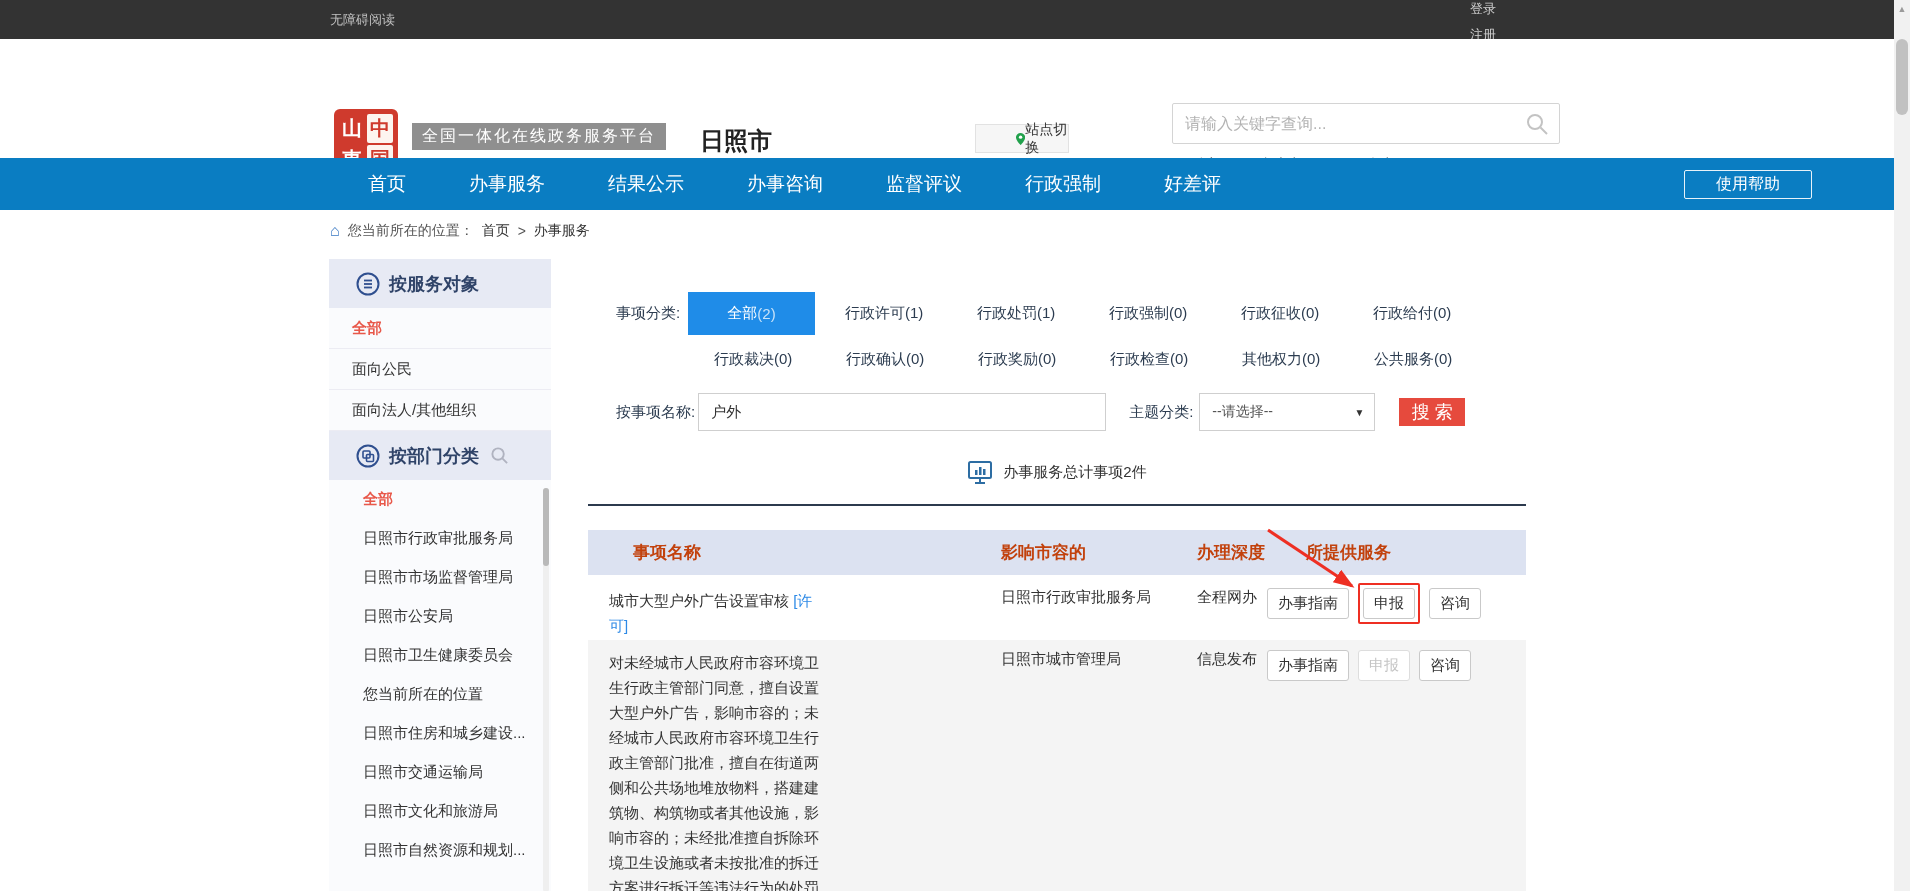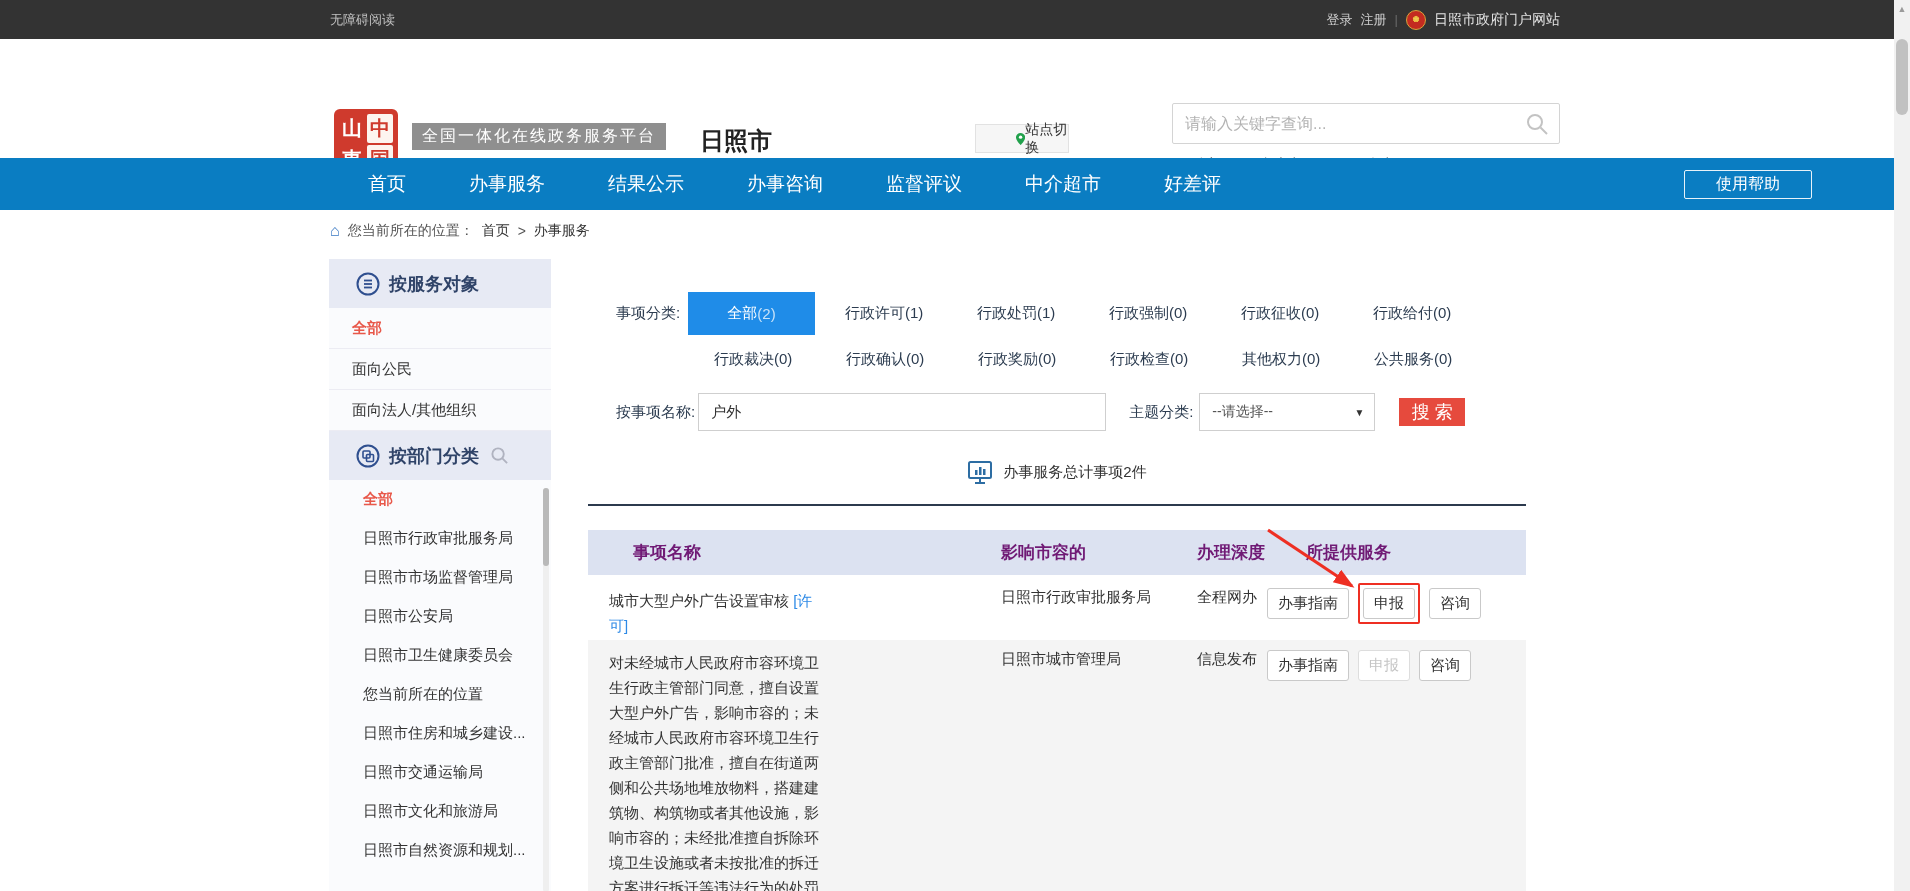--- a/index.html
+++ b/index.html
@@ -3,21 +3,21 @@
 <meta charset="utf-8">
 <style>
   * { margin:0; padding:0; box-sizing:border-box; }
   html,body { background:#fff; }
   body { font-family:"Liberation Sans","DejaVu Sans",sans-serif; }
   #page { position:relative; width:1910px; height:891px; background:#fff; overflow:hidden; }
 
   
   .topbar { position:absolute; left:0; top:0; width:1910px; height:39px; background:#333333; }
   .topbar-left { position:absolute; left:330px; top:0; height:39px; display:flex; align-items:center; color:#c3c3c3; font-size:13px; }
-  .topbar-right { position:absolute; right:350px; top:0; height:39px; display:flex; align-items:center; gap:8px; color:#cfcfcf; font-size:13px; }
+  .topbar-right { position:absolute; right:350px; top:0; height:39px; display:flex; align-items:center; gap:8px; color:#cfcfcf; font-size:13px;flex-direction:column; }
   .topbar-right .sep { color:#6b6b6b; }
   .portal { display:flex; align-items:center; gap:8px; color:#e2e2e2; font-size:14px; }
   .emblem { width:20px; height:20px; border-radius:50%; background:radial-gradient(circle at 50% 45%, #e5b33c 0 22%, #c32b20 23% 100%); border:1px solid #d9a43a; display:flex; align-items:center; justify-content:center; color:#f0c64e; font-size:9px; line-height:1; }
 
   
   .header { position:absolute; left:0; top:39px; width:1910px; height:119px; background:#fff; }
   .seal { position:absolute; left:334px; top:70px; width:64px; height:70px; background:#cf3a2d; border-radius:6px; padding:5px; display:grid; grid-template-columns:1fr 1fr; grid-template-rows:1fr 1fr; gap:2px; }
   .seal span { display:flex; align-items:center; justify-content:center; font-size:20px; font-weight:bold; }
   .seal .w { color:#fff; } .seal .r { background:#fdf4ef; color:#cf3a2d; border-radius:2px; }
   .brandbox { position:absolute; left:412px; top:84px; }
@@ -73,21 +73,21 @@
   .name-input { width:408px; height:38px; border:1px solid #cfcfcf; margin-left:3px; padding:0 12px; font-size:15px; color:#333; outline:none; font-family:inherit; }
   .topic-label { margin-left:23px; }
   .select { width:176px; height:38px; border:1px solid #cfcfcf; margin-left:6px; display:flex; align-items:center; justify-content:space-between; padding:0 10px 0 12px; font-size:14px; color:#555; cursor:pointer; }
   .select .arrow { font-size:10px; color:#333; }
   .search-btn { margin-left:24px; width:66px; height:28px; background:#e64a3d; border:none; color:#fff; font-size:18px; letter-spacing:5px; padding-left:5px; cursor:pointer; font-family:inherit; }
   .stats { margin-top:28px; display:flex; align-items:center; justify-content:center; gap:10px; font-size:15px; color:#333; }
   .divider { margin-top:19px; height:2px; background:#2c3a4e; }
 
   .table { margin-top:24px; }
   .thead { height:45px; background:#dce2f1; display:flex; align-items:center; }
-  .th { font-size:17px; font-weight:bold; color:#701a75; }
+  .th { font-size:17px; font-weight:bold; color:#c2410c; }
   .th.c1 { width:413px; padding-left:45px; }
   .th.c2 { width:196px; } .th.c3 { width:70px; } .th.c4 { padding-left:39px; }
   .trow { display:flex; }
   .trow.r1 { background:#fff; min-height:65px; padding-top:13px; }
   .trow.r2 { background:#f4f4f4; min-height:258px; padding-top:10px; }
   .td { font-size:15px; color:#333; }
   .td.c1 { width:413px; padding-left:21px; }
   .td.c2 { width:196px; } .td.c3 { width:70px; }
   .cell-name { width:212px; word-break:break-all; line-height:25px; }
   .tag { color:#2e8ae6; }
@@ -169,21 +169,21 @@
     </div>
   </div>
 
   <div class="navbar">
     <div class="nav-items">
       <span class="nav-item">首页</span>
       <span class="nav-item">办事服务</span>
       <span class="nav-item">结果公示</span>
       <span class="nav-item">办事咨询</span>
       <span class="nav-item">监督评议</span>
-      <span class="nav-item">中介超市</span>
+      <span class="nav-item">行政强制</span>
       <span class="nav-item">好差评</span>
     </div>
     <div class="help-btn">使用帮助</div>
   </div>
 
   <div class="breadcrumb">
     <span class="home-ic">⌂</span>
     <span>您当前所在的位置：</span>
     <span class="bc-link">首页</span>
     <span>&gt;</span>

